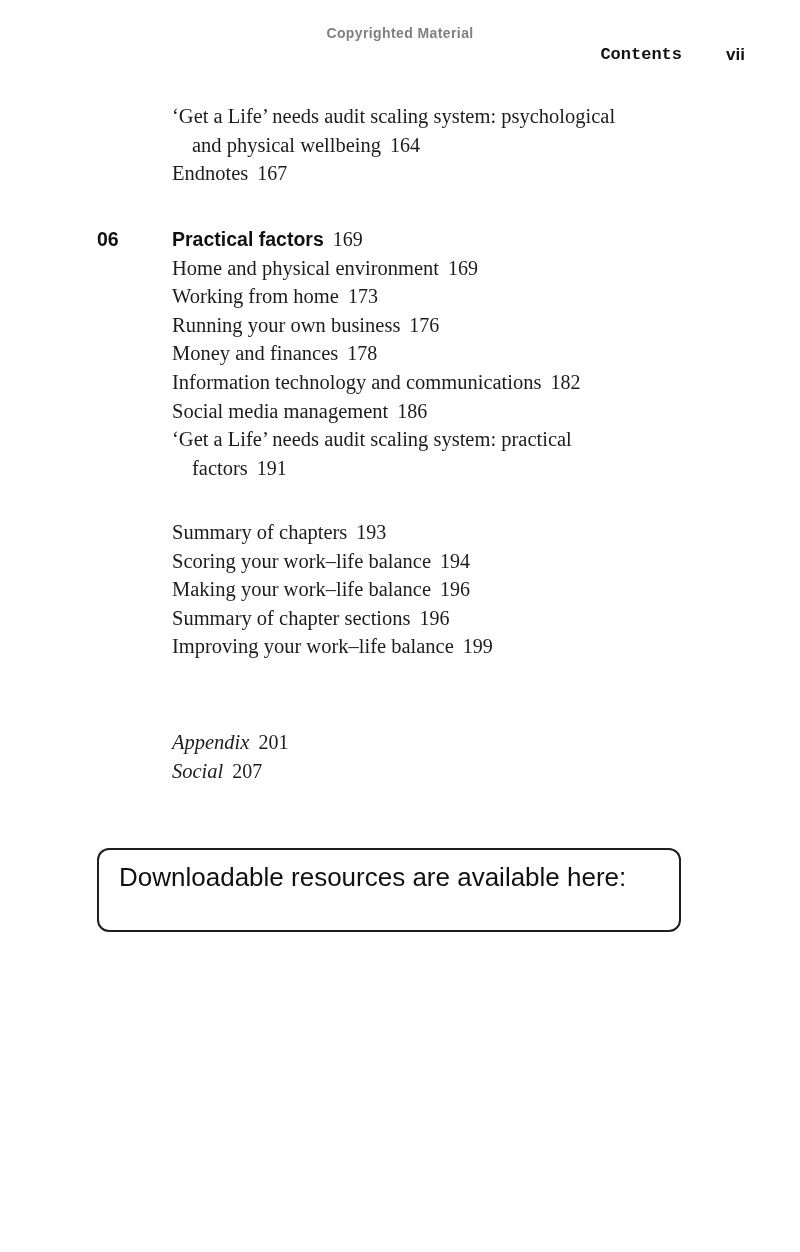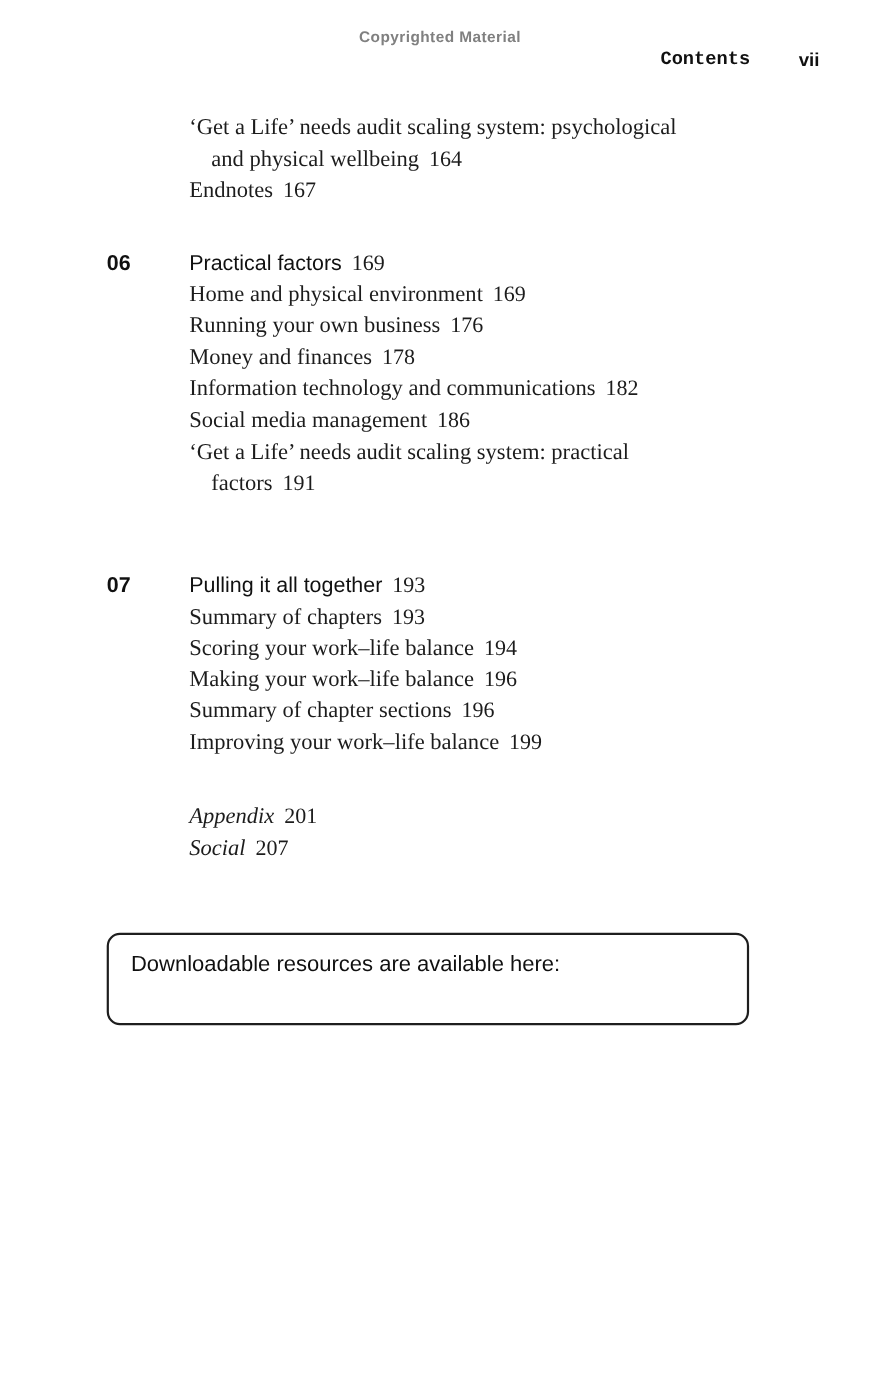--- a/index.html
+++ b/index.html
@@ -75,21 +75,21 @@
     position: absolute;
     left: -75px;
     top: 0;
     font-family: "Liberation Sans", sans-serif;
     font-weight: bold;
     font-size: 19.5px;
     color: #101010;
   }
   .ch-title {
     font-family: "Liberation Sans", sans-serif;
-    font-weight: normal;
+    font-weight: bold;
     font-size: 19.5px;
     color: #101010;
   }
   .pg {
     margin-left: 9px;
     font-family: "Liberation Serif", serif;
     font-size: 20px;
     font-weight: normal;
     color: #1c1c1c;
   }
@@ -100,21 +100,21 @@
     position: absolute;
     left: 97px;
     top: 848px;
     width: 584px;
     height: 84px;
     box-sizing: border-box;
     border: 2px solid #1e1e1e;
     border-radius: 12px;
     padding: 12px 10px 0 20px;
     font-family: "Liberation Sans", sans-serif;
-    font-size: 20px;
+    font-size: 26px;
     line-height: 30px;
     color: #101010;
     white-space: nowrap;
   }
   .resources-url { font-weight: bold; }
 </style>
 </head>
 <body>
 
 <div class="page">
@@ -138,44 +138,43 @@
 
   <div class="toc-block" style="top:225px">
     <div class="ch-heading">
       <span class="ch-num">06</span>
       <span class="ch-title">Practical factors</span><span class="pg">169</span>
     </div>
     <div class="toc-line">
       <span>Home and physical environment</span><span class="pg">169</span>
     </div>
     <div class="toc-line">
+      <span>Working from home</span><span class="pg">173</span>
+    </div>
+    <div class="toc-line">
       <span>Running your own business</span><span class="pg">176</span>
     </div>
     <div class="toc-line">
       <span>Money and finances</span><span class="pg">178</span>
     </div>
     <div class="toc-line">
       <span>Information technology and communications</span><span class="pg">182</span>
     </div>
     <div class="toc-line">
       <span>Social media management</span><span class="pg">186</span>
     </div>
     <div class="toc-line">
       <span>‘Get a Life’ needs audit scaling system: practical</span>
     </div>
     <div class="toc-line indented">
       <span>factors</span><span class="pg">191</span>
     </div>
   </div>
 
   <div class="toc-block" style="top:518px">
-    <div class="ch-heading">
-      <span class="ch-num">07</span>
-      <span class="ch-title">Pulling it all together</span><span class="pg">193</span>
-    </div>
     <div class="toc-line">
       <span>Summary of chapters</span><span class="pg">193</span>
     </div>
     <div class="toc-line">
       <span>Scoring your work–life balance</span><span class="pg">194</span>
     </div>
     <div class="toc-line">
       <span>Making your work–life balance</span><span class="pg">196</span>
     </div>
     <div class="toc-line">

